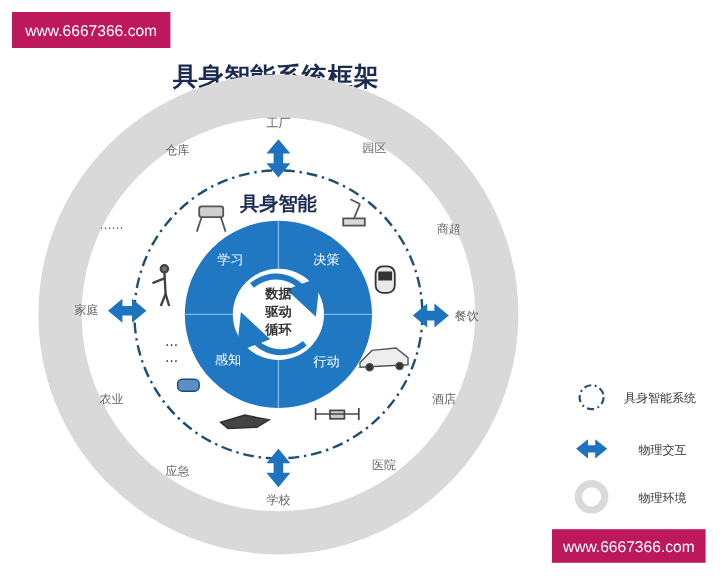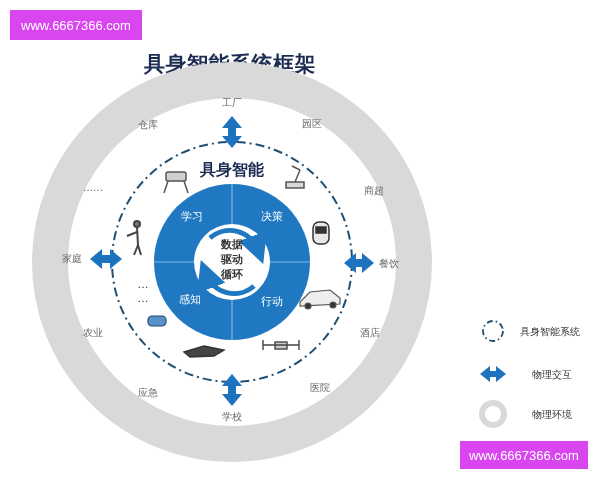--- a/index.html
+++ b/index.html
@@ -1,18 +1,18 @@
 <!DOCTYPE html>
 <html><head>
   <meta charset="utf-8">
   <style>
     html, body { margin: 0; padding: 0; background: #ffffff; }
     body { width: 600px; height: 480px; position: relative; overflow: hidden;
            font-family: "DejaVu Sans", sans-serif; }
-    .watermark { position: absolute; background: #d946ef; color: #ffffff;
+    .watermark { position: absolute; background: #be185d; color: #ffffff;
                  font-family: "Liberation Sans", sans-serif; font-size: 13px;
                  display: flex; align-items: center; justify-content: center; }
     .wm-top { left: 10px; top: 10px; width: 132px; height: 30px; }
     .wm-bottom { left: 460px; top: 441px; width: 128px; height: 28px; }
     .title { position: absolute; left: 135px; top: 50px; width: 190px; text-align: center;
              font-size: 21px; font-weight: bold; color: #1c2b52; letter-spacing: 0.5px; }
     svg.diagram { position: absolute; left: 0; top: 0; }
     .env-label { font-size: 10px; fill: #666666; }
     .core-label { font-size: 11px; fill: #ffffff; }
     .center-label { font-size: 11px; fill: #333333; font-weight: bold; }

